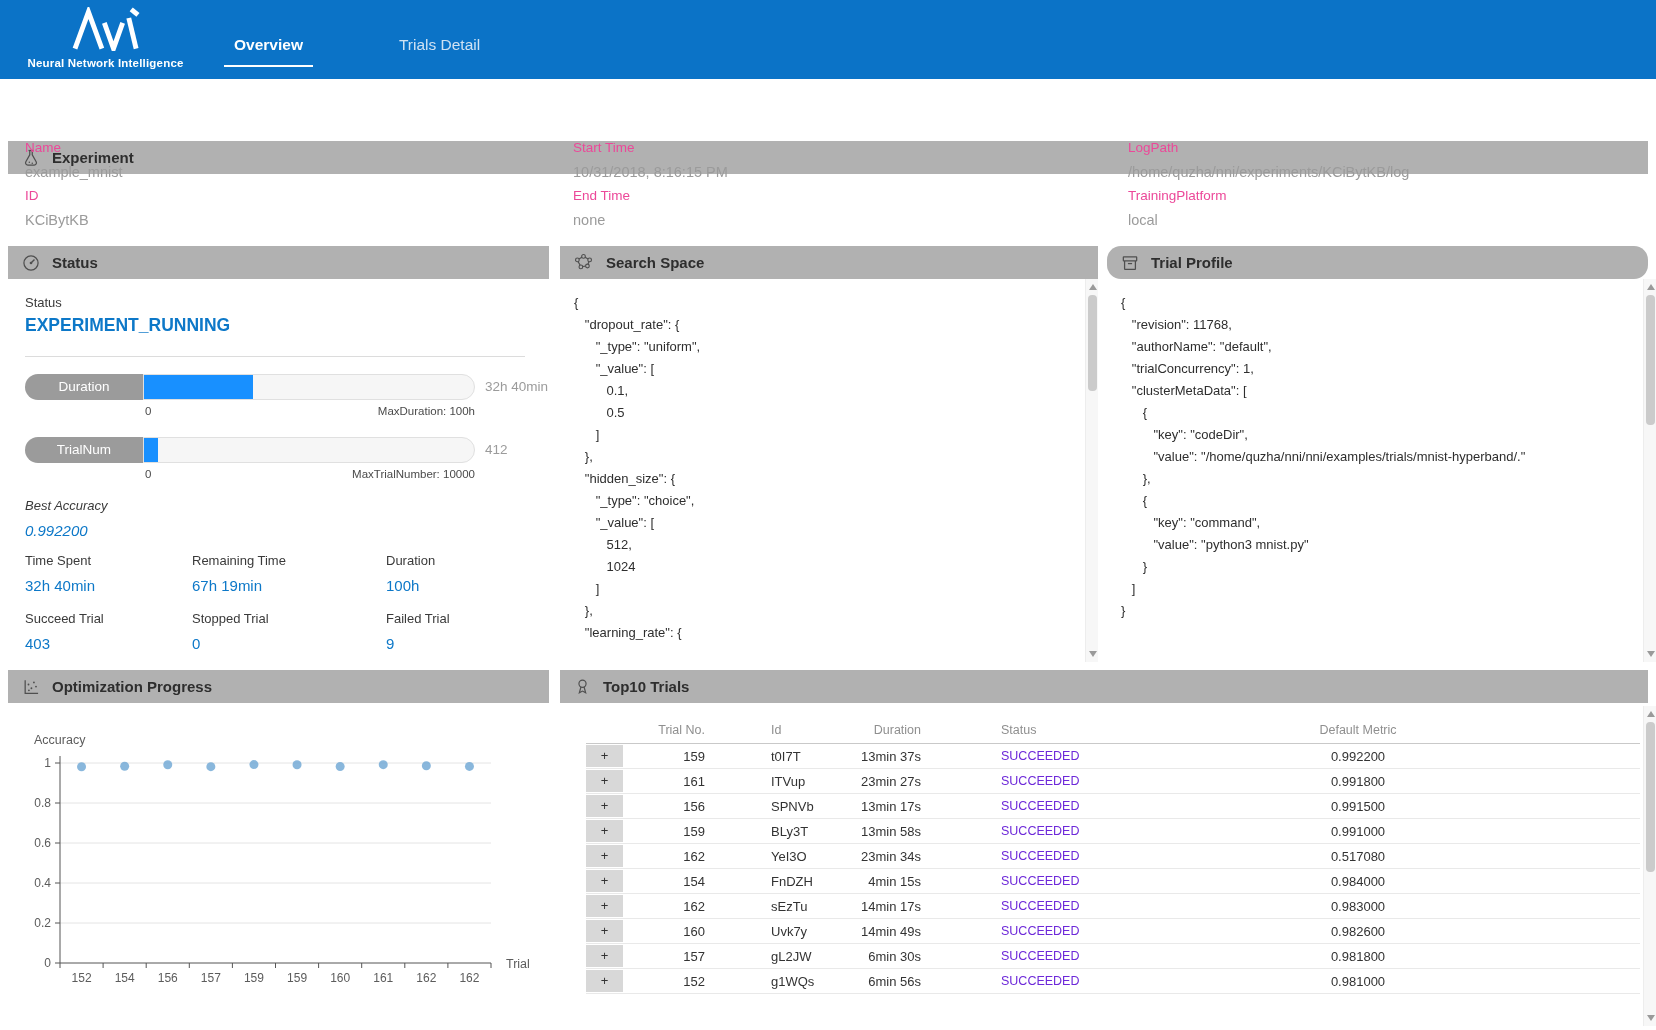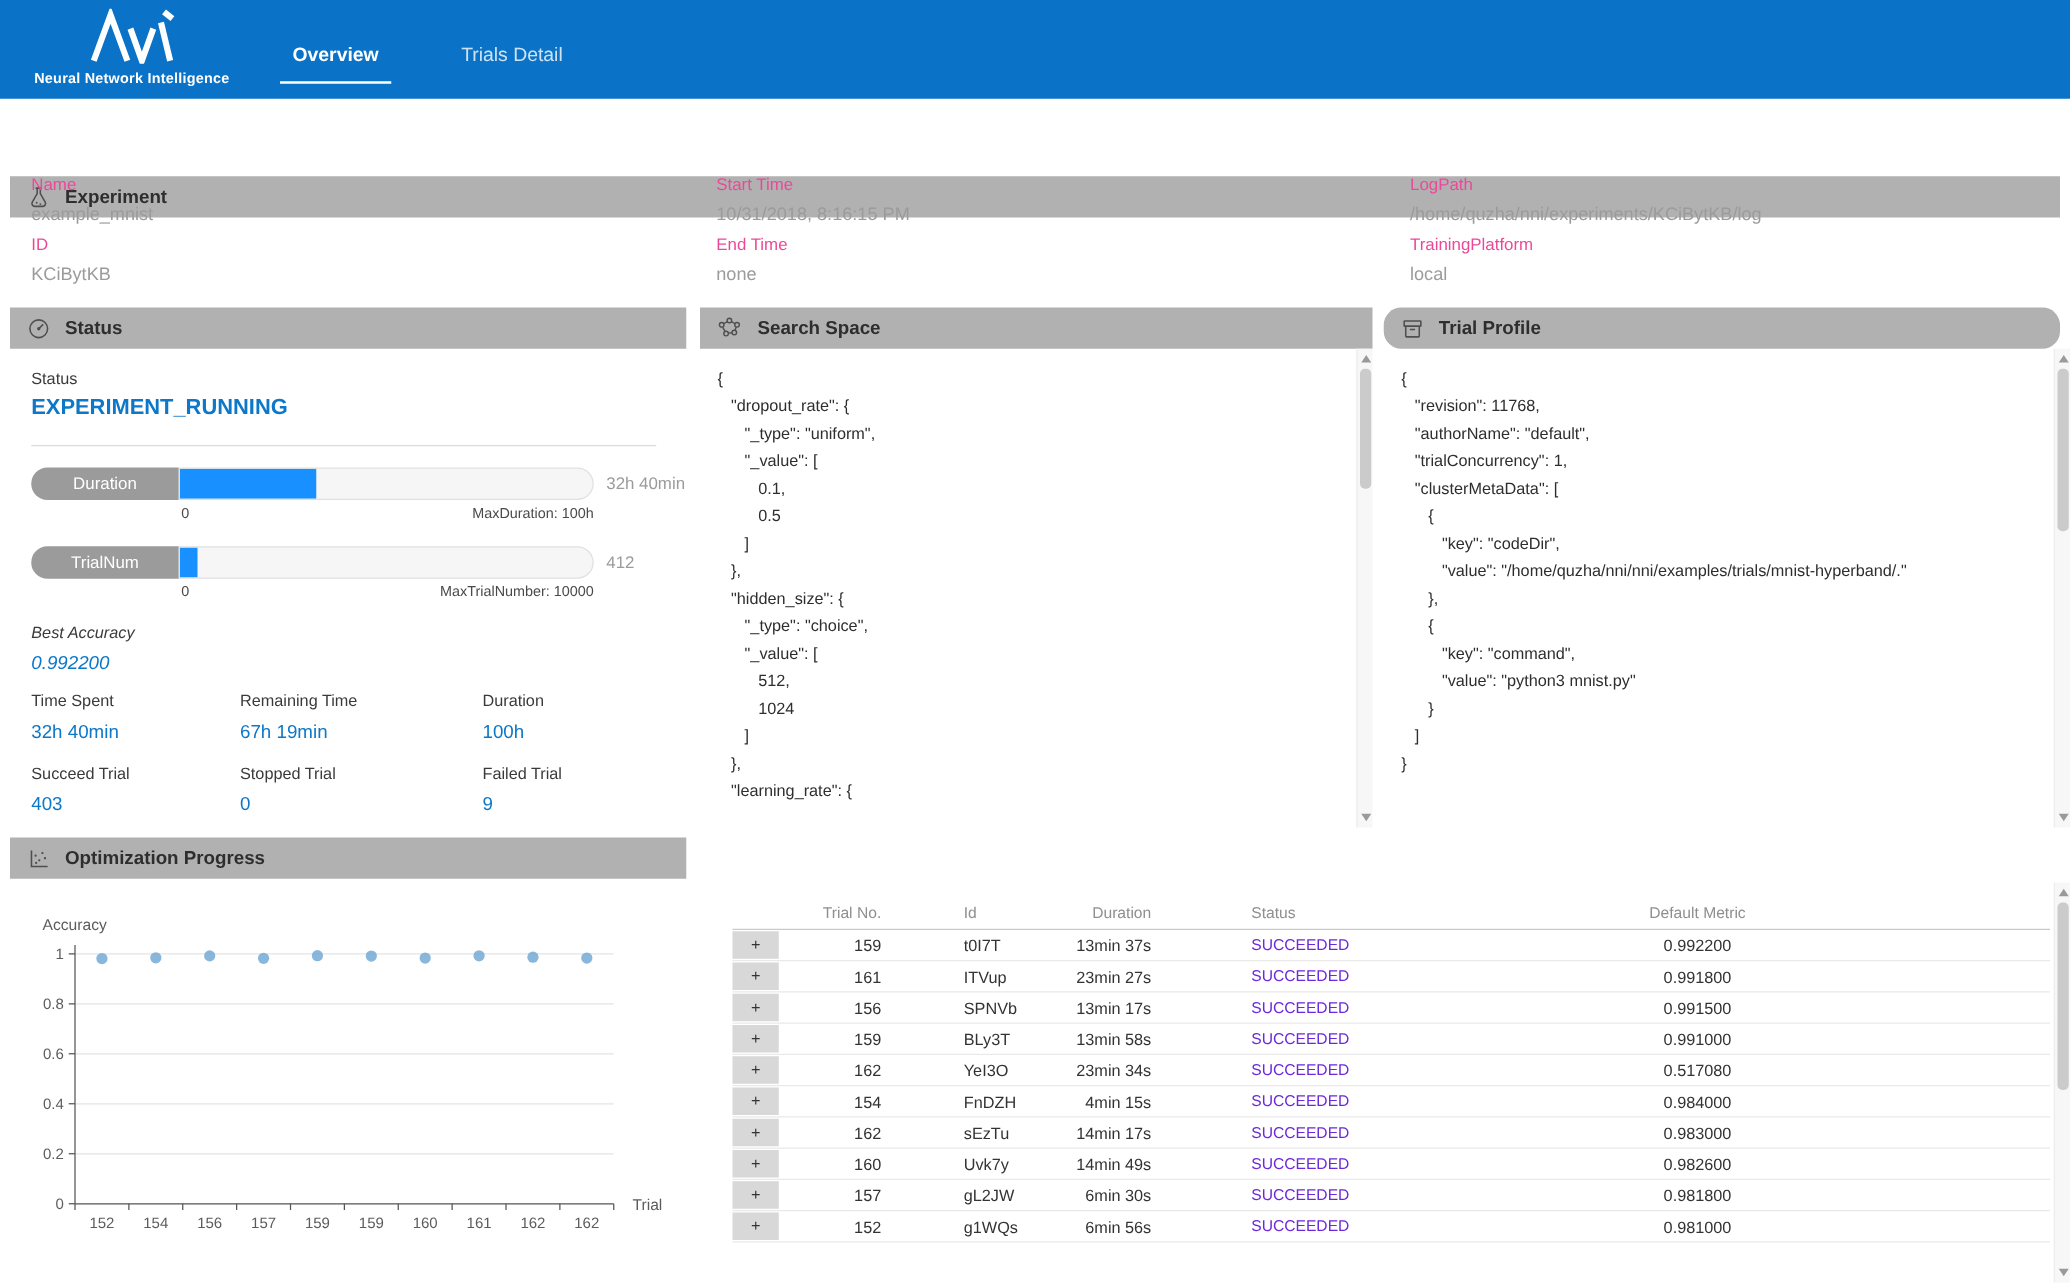--- a/index.html
+++ b/index.html
@@ -5,21 +5,21 @@
   * { margin:0; padding:0; box-sizing:border-box; }
   html,body { background:#fff; }
   body { font-family:"Liberation Sans", sans-serif; color:#333; }
   .page { position:relative; width:1656px; height:1030px; background:#fff; overflow:hidden; }
 
   
   .topbar { position:absolute; left:0; top:0; width:1656px; height:79px; background:#0b73c7; }
   .logo-svg { position:absolute; left:66px; top:7px; }
   .brand-text { position:absolute; left:8px; top:57px; width:195px; text-align:center;
                 color:#fff; font-size:11.5px; font-weight:600; letter-spacing:.2px; }
-  .tabs { position:absolute; left:228px; top:36px; display:flex; gap:54px; }
+  .tabs { position:absolute; left:228px; top:36px; display:flex; gap:84px; }
   .tab { position:relative; font-size:15.5px; color:#cfe2f3; cursor:pointer; padding:0 6px; }
   .tab.active { color:#fff; font-weight:600; }
   .tab.active::after { content:""; position:absolute; left:-4px; right:-4px; bottom:-13px; height:2px; background:#fff; }
 
   
   .sec-head { position:absolute; height:33px; background:#b1b1b1; display:flex; align-items:center; gap:11px; padding-left:13px; }
   .sec-title { font-size:15px; font-weight:600; color:#2e2e2e; }
   .sec-head svg { flex:0 0 auto; }
 
   
@@ -329,20 +329,29 @@
       <circle cx="253.95000000000002" cy="62.56" r="4.5" fill="#74aad6" fill-opacity="0.85"></circle>
       <circle cx="297.05" cy="62.80000000000001" r="4.5" fill="#74aad6" fill-opacity="0.85"></circle>
       <circle cx="340.15000000000003" cy="64.47999999999999" r="4.5" fill="#74aad6" fill-opacity="0.85"></circle>
       <circle cx="383.25" cy="62.639999999999986" r="4.5" fill="#74aad6" fill-opacity="0.85"></circle>
       <circle cx="426.35" cy="63.78" r="4.5" fill="#74aad6" fill-opacity="0.85"></circle>
       <circle cx="469.45" cy="64.4" r="4.5" fill="#74aad6" fill-opacity="0.85"></circle>
       <text x="34" y="42" class="axis-label">Accuracy</text>
       <text x="506" y="266" class="axis-label">Trial</text>
     </svg>
 
+  <div class="sec-head" style="left:560px; top:670px; width:1088px;">
+    <svg width="19" height="19" viewBox="0 0 24 24">
+      <g stroke="#4f4f4f" stroke-width="1.5" fill="none">
+        <circle cx="12" cy="8.5" r="4.5"></circle>
+        <path d="M10 12.6 L8 20 l4-2.2 4 2.2 -2-7.4"></path>
+      </g>
+    </svg>
+    <span class="sec-title">Top10 Trials</span>
+  </div>
 
   <div class="t10">
     <div style="height:16px;"></div>
     <div class="thead">
       <div class="c-no">Trial No.</div>
       <div class="c-id">Id</div>
       <div class="c-dur">Duration</div>
       <div class="c-status">Status</div>
       <div class="c-metric">Default Metric</div>
     </div>

